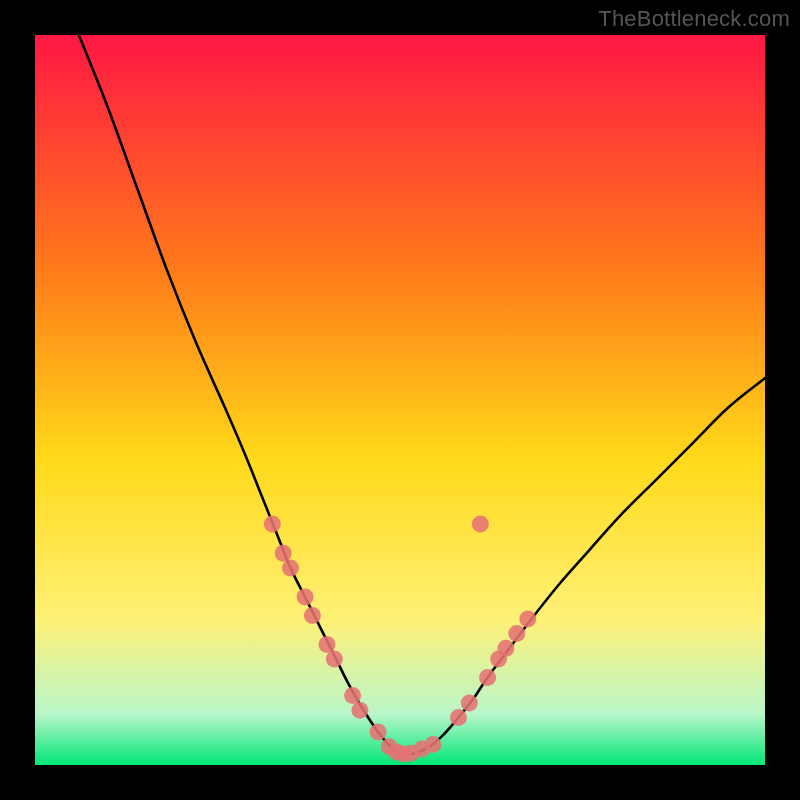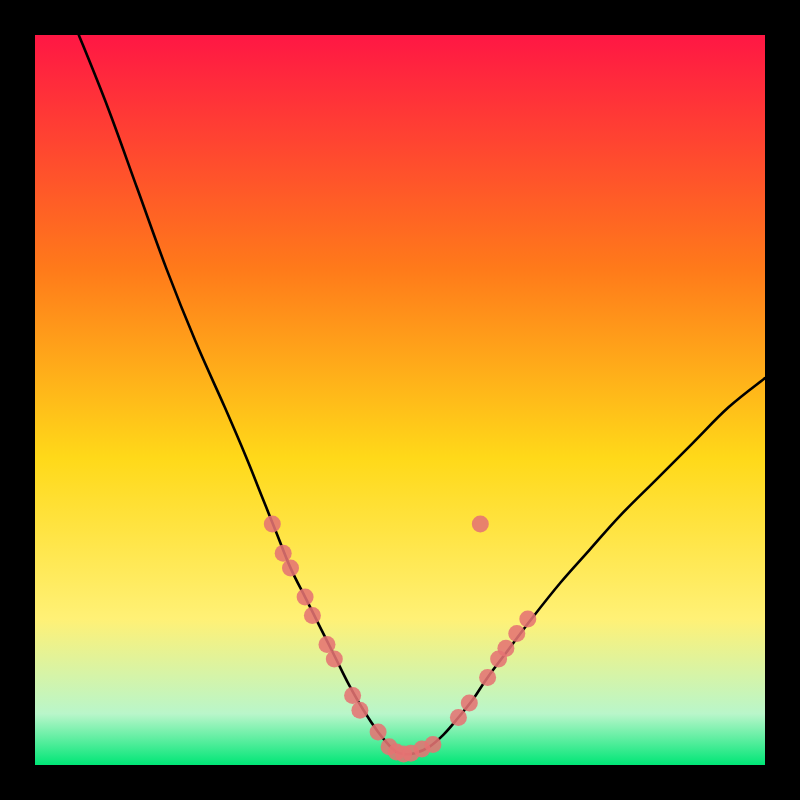--- a/index.html
+++ b/index.html
@@ -35,20 +35,21 @@
     color: #555559;
     letter-spacing: 0.2px;
   }
   svg { display: block; }
 </style>
 </head>
 <body>
 
 <div class="frame">
 
+  <div class="watermark">TheBottleneck.com</div>
 
   <div class="plot">
     <svg id="chart-svg" width="730" height="730" viewBox="0 0 730 730" preserveAspectRatio="none">
       <defs>
         <linearGradient id="bg-grad" x1="0" y1="0" x2="0" y2="1">
           <stop id="g0" offset="0%" stop-color="#ff1744"></stop>
           <stop id="g1" offset="32%" stop-color="#ff7a1a"></stop>
           <stop id="g2" offset="58%" stop-color="#ffd919"></stop>
           <stop id="g3" offset="80%" stop-color="#fff176"></stop>
           <stop id="g4" offset="93%" stop-color="#b9f6ca"></stop>

